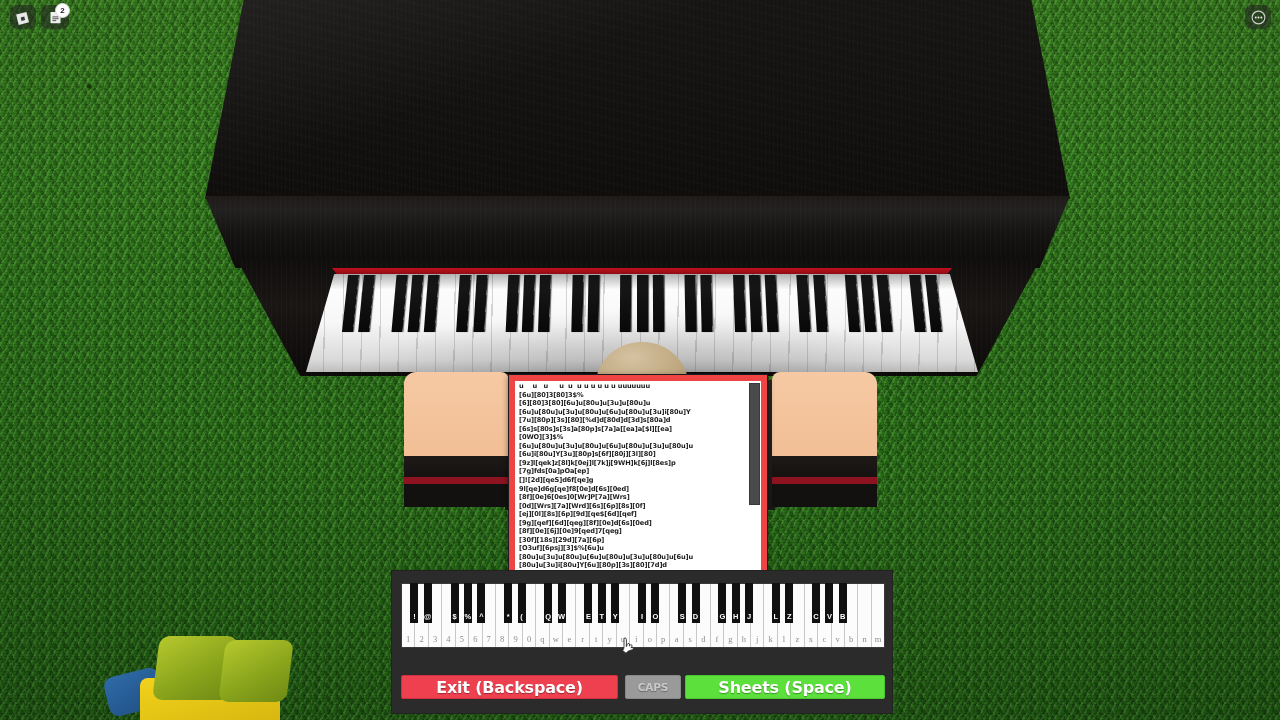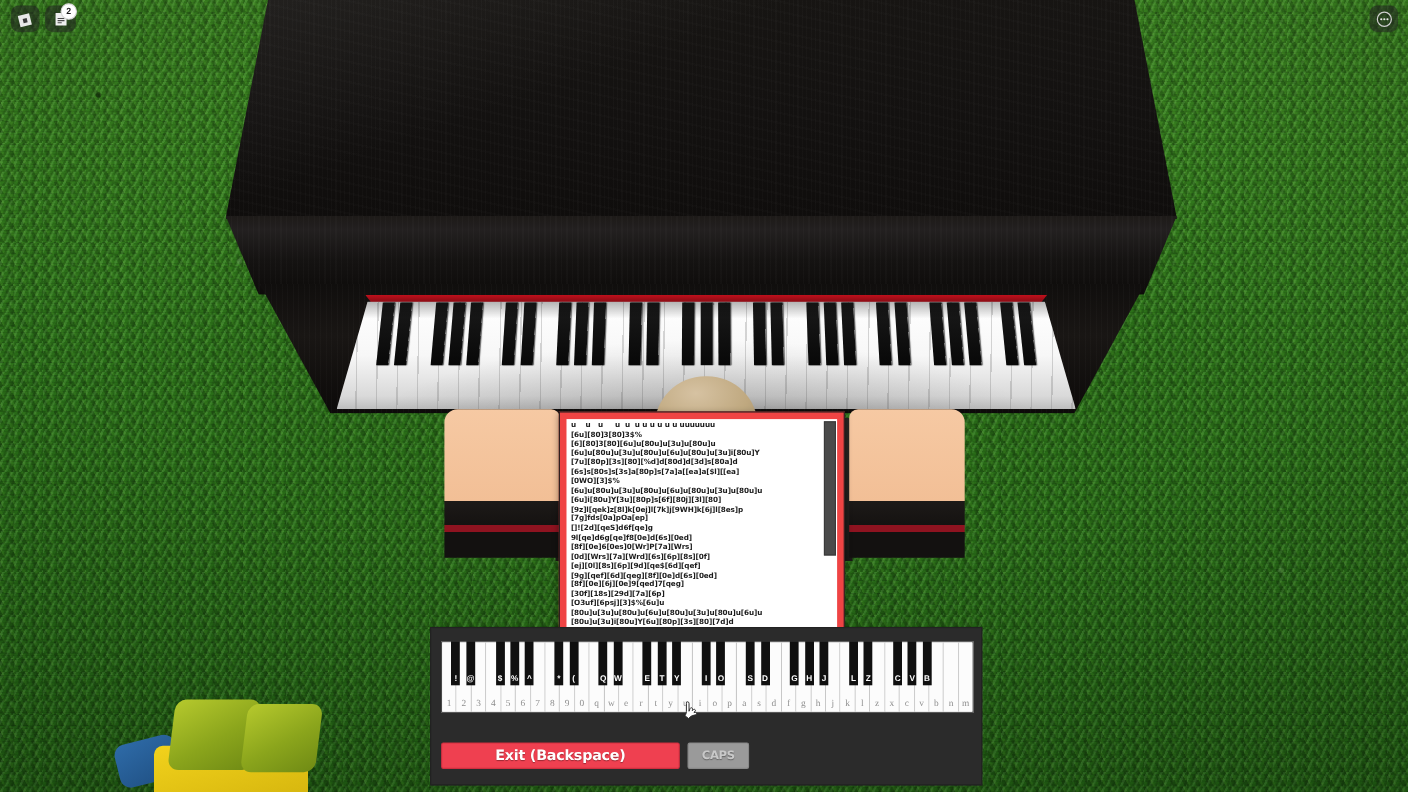--- a/index.html
+++ b/index.html
@@ -190,21 +190,21 @@
     position:absolute;top:0;width:8px;height:40px;background:#101010;
     display:flex;align-items:flex-end;justify-content:center;pointer-events:auto;
   }
   .mk-black b{
     font-size:7.5px;color:#fff;font-family:"Liberation Sans", sans-serif;
     font-weight:bold;padding-bottom:2px;user-select:none;
   }
   .gui-btn{
     position:absolute;top:104px;height:22px;border-radius:2px;
     display:flex;align-items:center;justify-content:center;
-    font-size:13px;font-weight:bold;color:#fff;
+    font-size:16px;font-weight:bold;color:#fff;
     text-shadow:0 1px 1px rgba(0,0,0,.35);
     font-family:"DejaVu Sans", sans-serif;letter-spacing:-.2px;
   }
   #exit-button{left:9px;width:215px;background:#ef4050;border:1px solid #cf2f3f;}
   #caps-button{left:233px;width:54px;background:#9a9a9a;border:1px solid #888;color:#c9c9c9;font-size:10.5px;}
   #sheets-button{left:293px;width:198px;background:#5ce03c;border:1px solid #4ac62e;}
 
   
   #cursor{position:absolute;left:620px;top:636px;width:16px;height:22px;z-index:60;}
 </style>
@@ -511,17 +511,18 @@
       <div class="mk-black" style="left: 424.444px;">
         <b>V</b>
       </div>
       <div class="mk-black" style="left: 437.833px;">
         <b>B</b>
       </div>
     </div>
 
   <div class="gui-btn" id="exit-button">Exit (Backspace)</div>
   <div class="gui-btn" id="caps-button">CAPS</div>
+  <div class="gui-btn" id="sheets-button">Sheets (Space)</div>
 </div>
 
 <svg id="cursor" viewBox="0 0 16 22">
   <path d="M5 2 q1.4 0 1.4 1.6 v7 l.9-2.4 q.5-1.1 1.6-.7 q1 .4.7 1.5 l-.3 1 l1.1-.9 q.9-.7 1.6.2 q.6.8-.2 1.5 l-1 .9 l1.3-.2 q1.1-.1 1.2 1 q.1 1-1 1.3 l-3.1.9 q-1.6.5-2.6 1.9 l-.5.7 l-3.4-2.6 l.5-.9 q.8-1.4.8-3.1 V3.6 Q3.6 2 5 2z" fill="#ffffff" stroke="#2a2a2a" stroke-width=".9"></path>
 </svg>
 
 </body></html>

